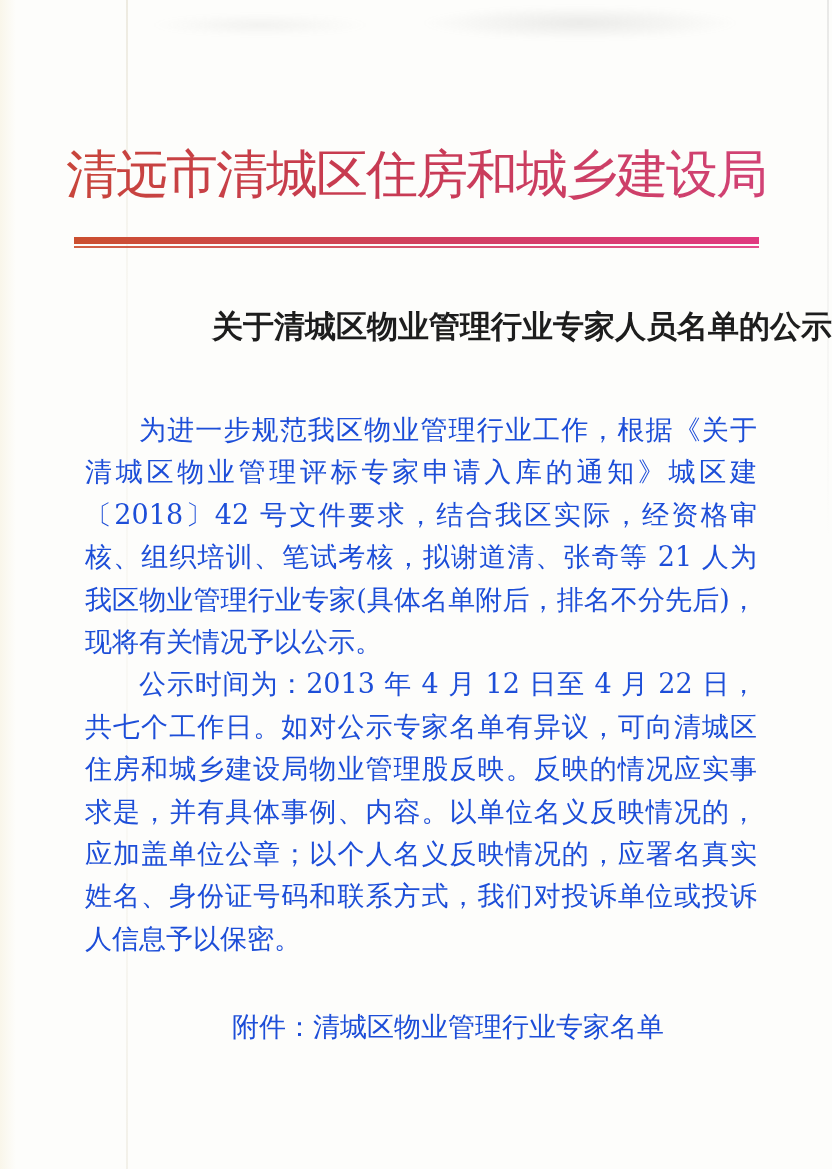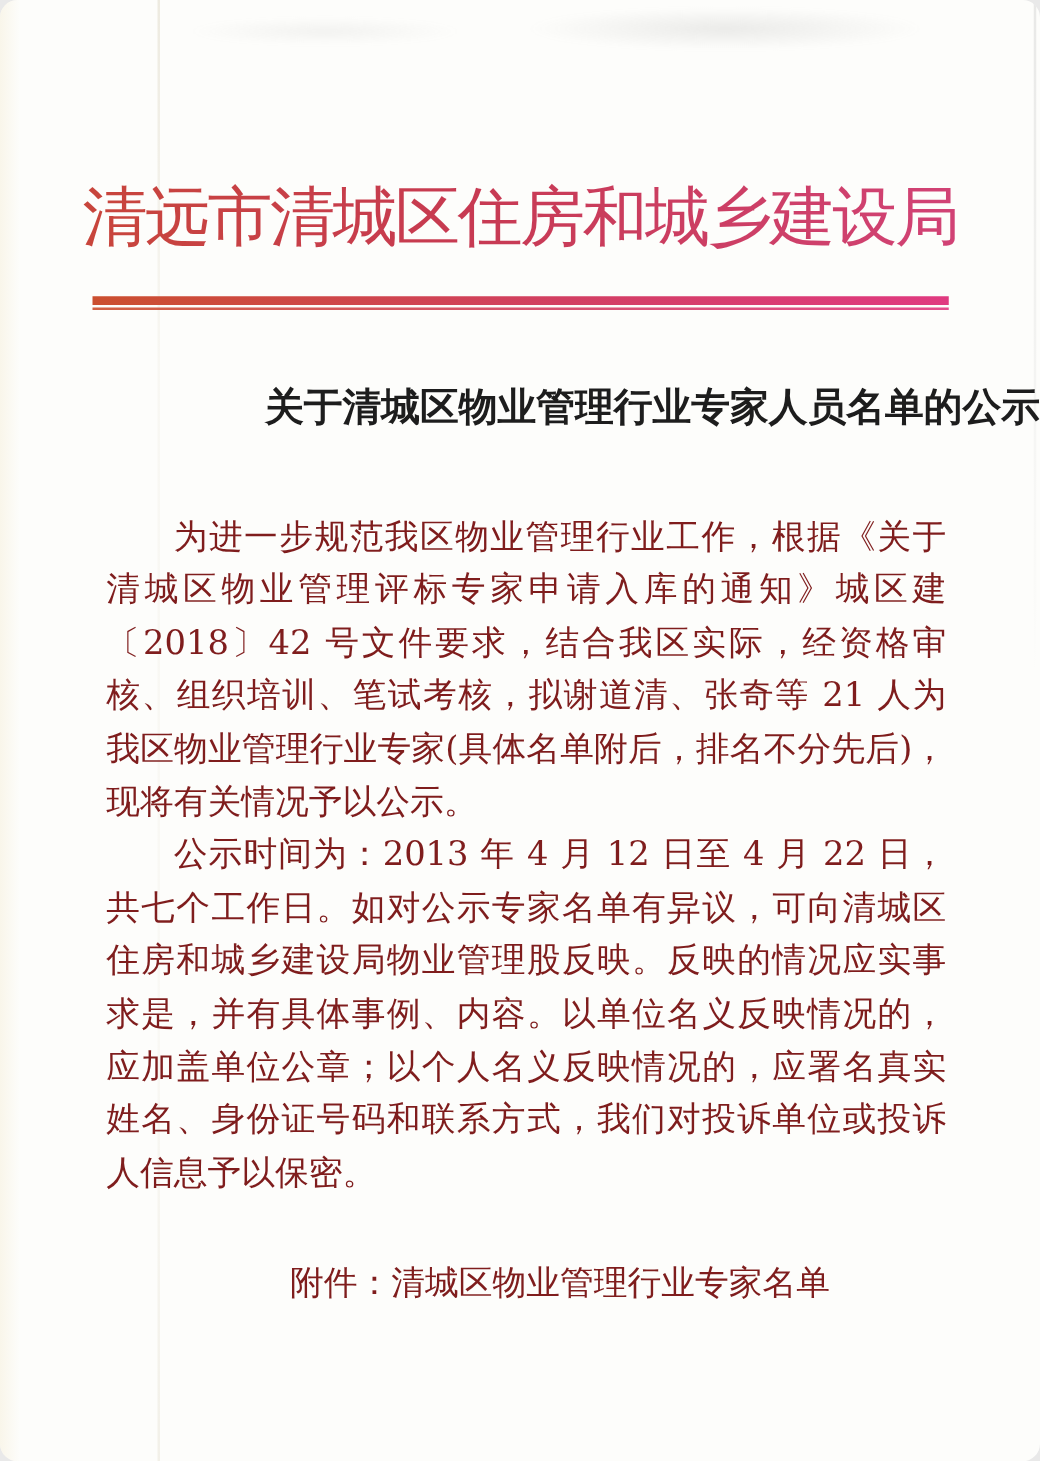--- a/index.html
+++ b/index.html
@@ -8,21 +8,20 @@
     background: #e9e9e9;
   }
   .page {
     position: relative;
     width: 832px;
     height: 1169px;
     margin: 0 auto;
     background: #fdfdfb;
     overflow: hidden;
     font-family: "DejaVu Serif", "Liberation Serif", serif;
-    border-radius: 14px;
   }
 
   
   .edge-left {
     position: absolute; left: 0; top: 0; width: 16px; height: 100%;
     background: linear-gradient(90deg, rgba(246,240,220,0.55), rgba(246,240,220,0));
     pointer-events: none;
   }
   .crease {
     position: absolute; left: 126px; top: 0; width: 2px; height: 100%;
@@ -108,21 +107,21 @@
   }
 
   
   .body-text {
     position: absolute;
     top: 409px;
     left: 85px;
     width: 672px;
     font-size: 27px;
     line-height: 42.4px;
-    color: #7f1d1d;
+    color: #1d4ed8;
     text-align: justify;
     text-justify: inter-character;
   }
   .body-text p {
     margin: 0;
     text-indent: 2em;
   }
   .attachment {
     margin-top: 46px !important;
     text-align: center;

